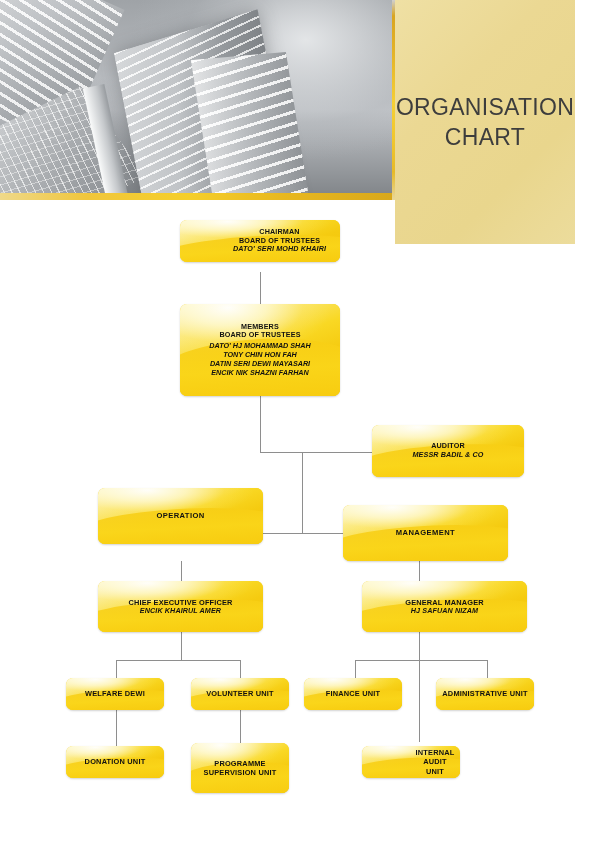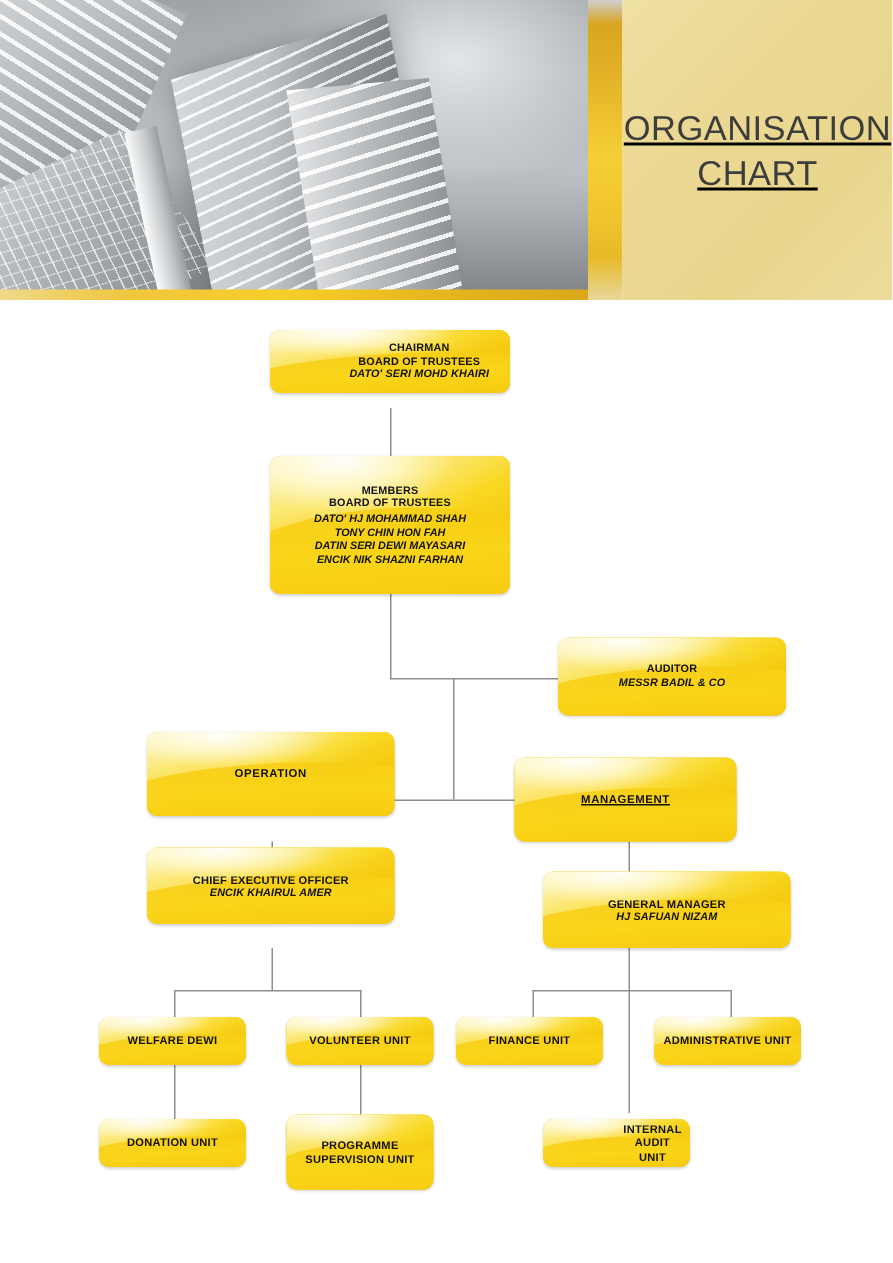--- a/index.html
+++ b/index.html
@@ -141,29 +141,28 @@
   .header-gold-stripe {
     position: absolute;
     left: 392px;
     top: 0;
     width: 23px;
     height: 200px;
     background: linear-gradient(180deg, #cfcfcf 0%, #d9a520 8%, #e3b328 26%, #f5cf35 52%, #f0c62d 70%, #e6ba28 86%, #e8d79c 100%);
   }
   .header-panel {
     position: absolute;
-    left: 415px;
+    left: 395px;
     top: 0;
     width: 180px;
-    height: 200px;
+    height: 244px;
     background: linear-gradient(135deg, #efe0a4 0%, #ebd893 35%, #e9d68d 70%, #ecdc9c 100%);
     display: flex;
     align-items: center;
     justify-content: center;
-    text-decoration: underline;
   }
   #header-title {
     font-family: "Liberation Sans", sans-serif;
     font-size: 23px;
     font-weight: 400;
     color: #3d3d3d;
     text-align: center;
     line-height: 1.32;
     letter-spacing: 0.3px;
     padding: 0 8px;
@@ -335,27 +334,27 @@
       <div class="sub">MESSR BADIL &amp; CO</div>
     </div>
   </div>
 
   <div class="box" style="left:98px; top:288px; width:165px; height:56px;">
     <div class="txt">
       <div class="dept-label">OPERATION</div>
     </div>
   </div>
 
-  <div class="box" style="left:343px; top:305px; width:148px; height:56px;text-decoration:underline;">
+  <div class="box" style="left:343px; top:305px; width:165px; height:56px;">
     <div class="txt">
       <div class="dept-label">MANAGEMENT</div>
     </div>
   </div>
 
-  <div class="box" style="left:98px; top:365px; width:165px; height:51px;">
+  <div class="box" style="left:98px; top:381px; width:165px; height:51px;">
     <div class="txt">
       <div class="title big">CHIEF EXECUTIVE OFFICER</div>
       <div class="sub">ENCIK KHAIRUL AMER</div>
     </div>
   </div>
 
   <div class="box" style="left:343px; top:381px; width:165px; height:51px;margin-left:19px;">
     <div class="txt">
       <div class="title big">GENERAL MANAGER</div>
       <div class="sub">HJ SAFUAN NIZAM</div>

